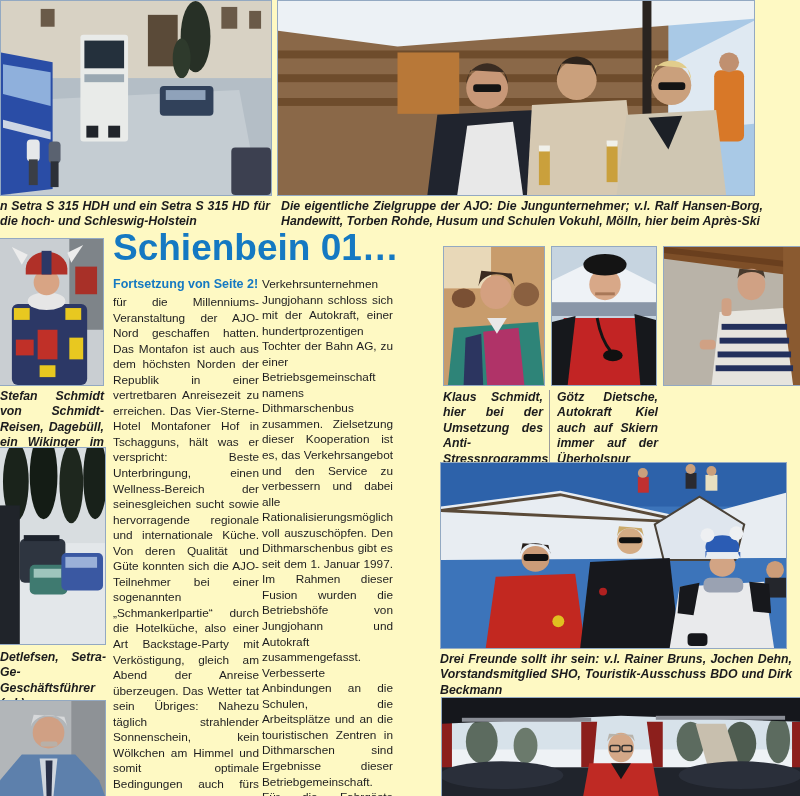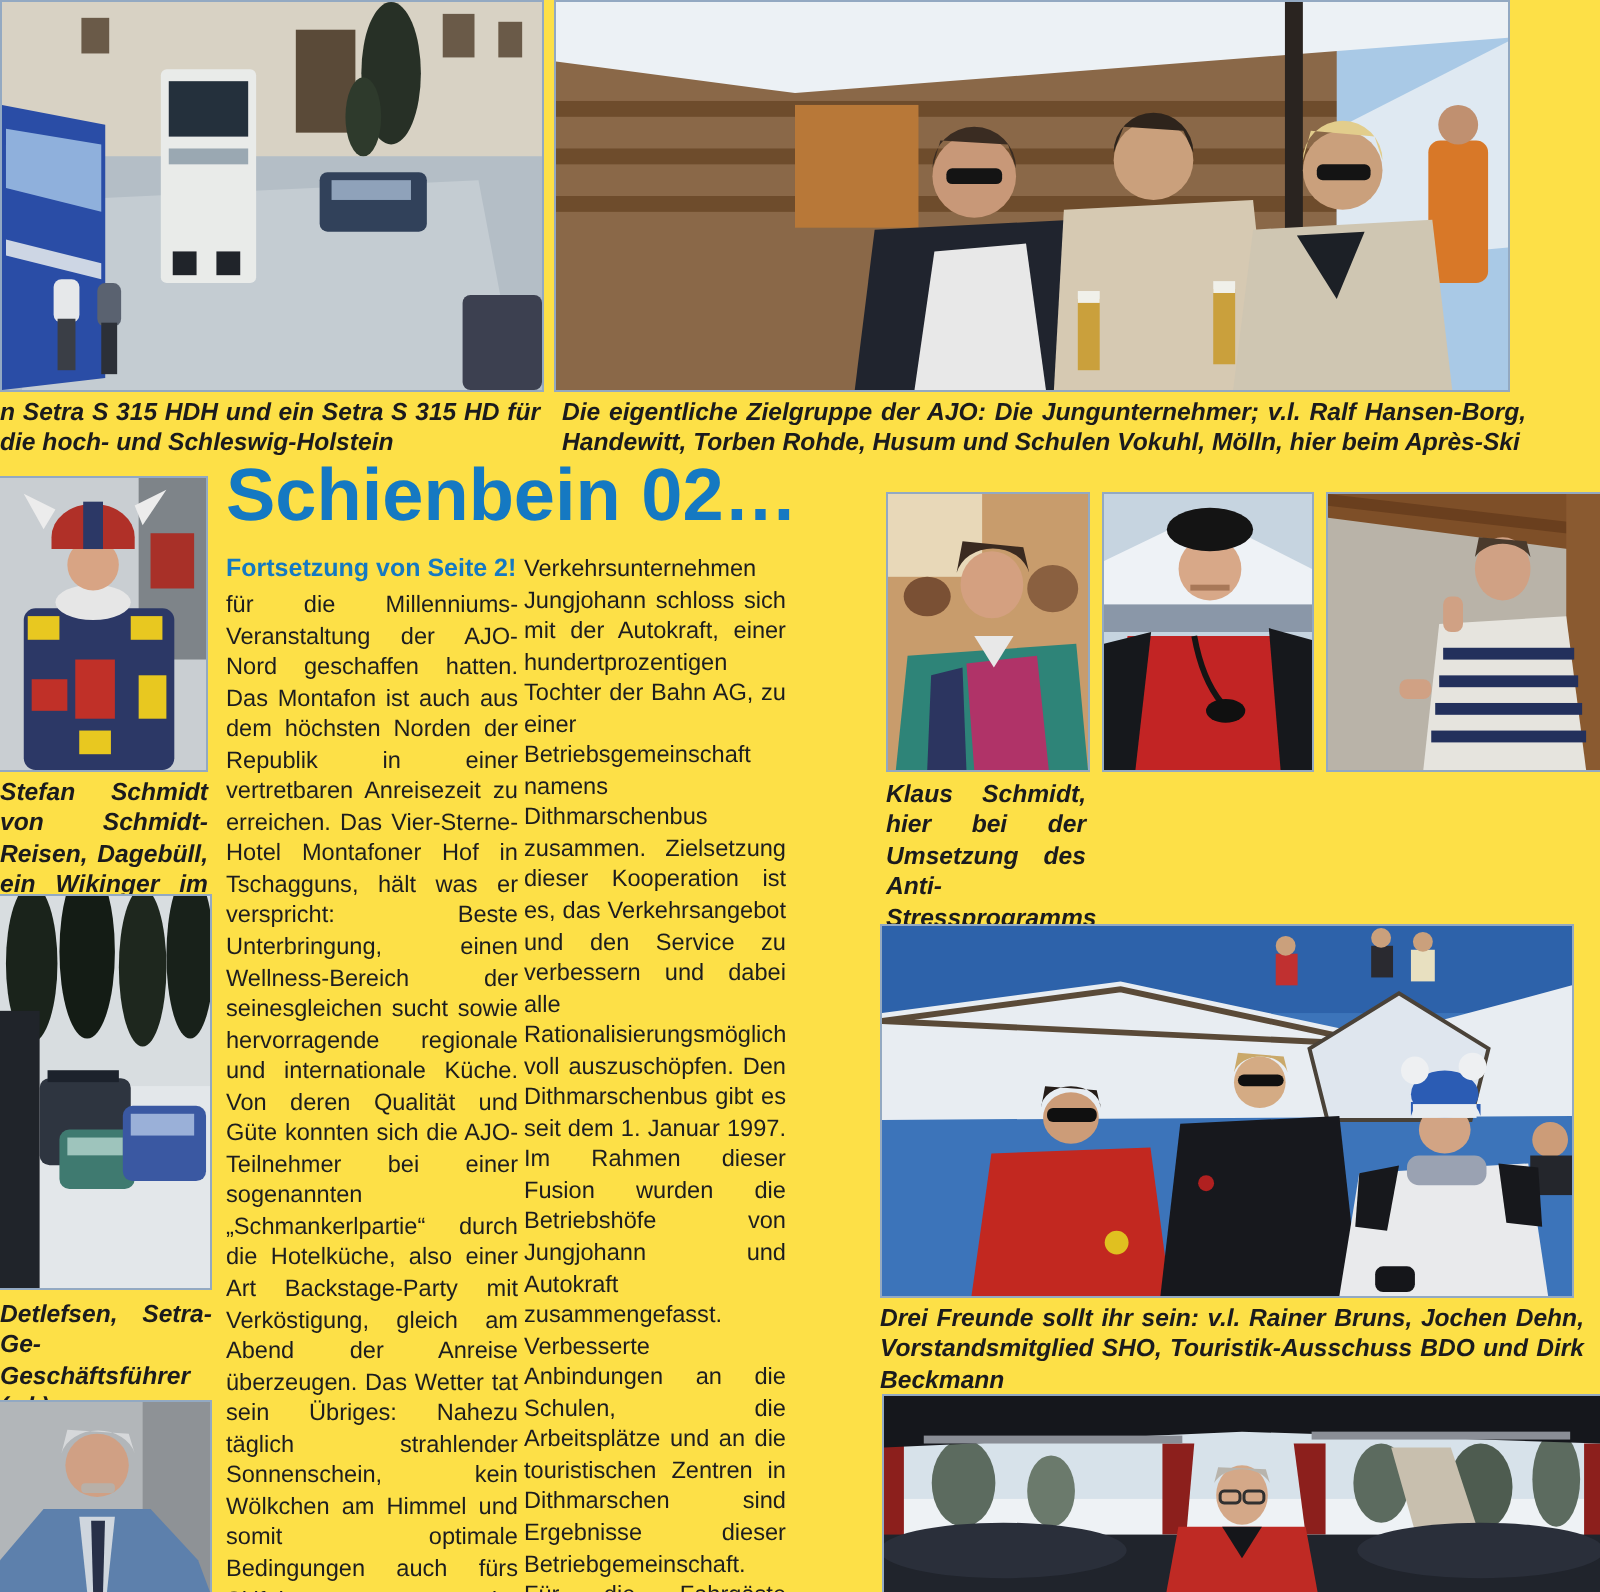--- a/index.html
+++ b/index.html
@@ -1,16 +1,16 @@
 <!DOCTYPE html>
 <html><head>
 <meta charset="utf-8">
 <style>
   html,body{margin:0;padding:0;background:#e9e9e9;}
-  #page{position:relative;width:800px;height:796px;background:#fde047;overflow:hidden;
+  #page{position:relative;width:800px;height:796px;background:#fef9c3;overflow:hidden;
         font-family:"Liberation Sans",sans-serif;}
   .photo{position:absolute;box-sizing:border-box;border:1px solid #93a9c2;background:#d8dde2;overflow:hidden;}
   .photo svg{display:block;width:100%;height:100%;}
   .caption{position:absolute;font-style:italic;font-weight:bold;font-size:12.3px;line-height:15.4px;
            color:#1b1b1d;text-align:justify;}
   .body-col{position:absolute;font-size:11.8px;line-height:15.55px;color:#1d1d1f;
             text-align:justify;overflow:hidden;}
   .body-col p{margin:0 0 0 0;}
   #headline{position:absolute;left:113px;top:228px;width:330px;font-weight:bold;font-size:37px;line-height:40px;}
   #continuation{position:absolute;left:113px;top:277px;font-weight:bold;font-size:12.5px;}
@@ -80,21 +80,21 @@
       <rect x="262" y="150" width="11" height="36" fill="#caa03c"></rect>
       <rect x="262" y="146" width="11" height="6" fill="#f0f0ea"></rect>
       <rect x="330" y="145" width="11" height="38" fill="#caa03c"></rect>
       <rect x="330" y="141" width="11" height="6" fill="#f0f0ea"></rect>
     </svg>
   </div>
 
   <div class="caption" style="left:0;top:199px;width:270px;">n Setra S 315 HDH und ein Setra S 315 HD für die hoch- und Schleswig-Holstein</div>
   <div class="caption" style="left:281px;top:199px;width:482px;">Die eigentliche Zielgruppe der AJO: Die Jungunternehmer; v.l. Ralf Hansen-Borg, Handewitt, Torben Rohde, Husum und Schulen Vokuhl, Mölln, hier beim Après-Ski</div>
 
-  <div id="headline" style="color: rgb(21, 121, 194);">Schienbein 02…</div>
+  <div id="headline" style="color: rgb(21, 121, 194);">Schienbein 01…</div>
   <div id="continuation" style="color: rgb(21, 121, 194);">Fortsetzung von Seite 2!</div>
 
   <div class="photo" style="left:0;top:238px;width:104px;height:148px;border-left:none;">
     <svg viewBox="0 0 104 148" preserveAspectRatio="none">
       <rect width="104" height="148" fill="#c9ced2"></rect>
       <rect x="70" y="0" width="34" height="92" fill="#7e8489"></rect>
       <rect x="76" y="28" width="22" height="28" fill="#a83028"></rect>
       <rect x="12" y="66" width="76" height="82" rx="6" fill="#2c3866"></rect>
       <rect x="14" y="70" width="16" height="12" fill="#e8c820"></rect>
       <rect x="66" y="70" width="16" height="12" fill="#e8c820"></rect>
@@ -193,20 +193,21 @@
       <rect x="54" y="106" width="74" height="6" fill="#23305c"></rect>
       <rect x="52" y="120" width="78" height="6" fill="#23305c"></rect>
       <rect x="36" y="94" width="16" height="10" rx="4" fill="#d0a184"></rect>
       <rect x="58" y="52" width="10" height="18" rx="4" fill="#d0a184"></rect>
       <ellipse cx="88" cy="38" rx="14" ry="16" fill="#d0a184"></ellipse>
       <path d="M74,32 a16,13 0 0 1 28,0 l-2,-8 -24,-2 z" fill="#4a3a2c"></path>
     </svg>
   </div>
 
   <div class="caption" style="left:443px;top:390px;width:100px;">Klaus Schmidt, hier bei der Umsetzung des Anti-Stressprogramms in der Praxis</div>
+  <div class="caption vsep" style="left:549px;top:390px;width:101px;">Götz Dietsche, Autokraft Kiel auch auf Skiern immer auf der Überholspur</div>
 
   <div class="photo" style="left:440px;top:462px;width:347px;height:187px;">
     <svg viewBox="0 0 347 187" preserveAspectRatio="none">
       <rect width="347" height="187" fill="#3c74ba"></rect>
       <rect width="347" height="44" fill="#2d62aa"></rect>
       <polygon points="0,44 120,28 250,56 347,30 347,96 0,98" fill="#e8edf2"></polygon>
       <polygon points="0,48 120,32 250,60" fill="none" stroke="#5a4a38" stroke-width="3"></polygon>
       <polygon points="215,62 260,34 305,62 296,98 224,98" fill="#dfe6ee" stroke="#4a4238" stroke-width="2"></polygon>
       <rect x="198" y="14" width="11" height="16" fill="#c03030"></rect>
       <circle cx="203" cy="10" r="5" fill="#caa07c"></circle>

